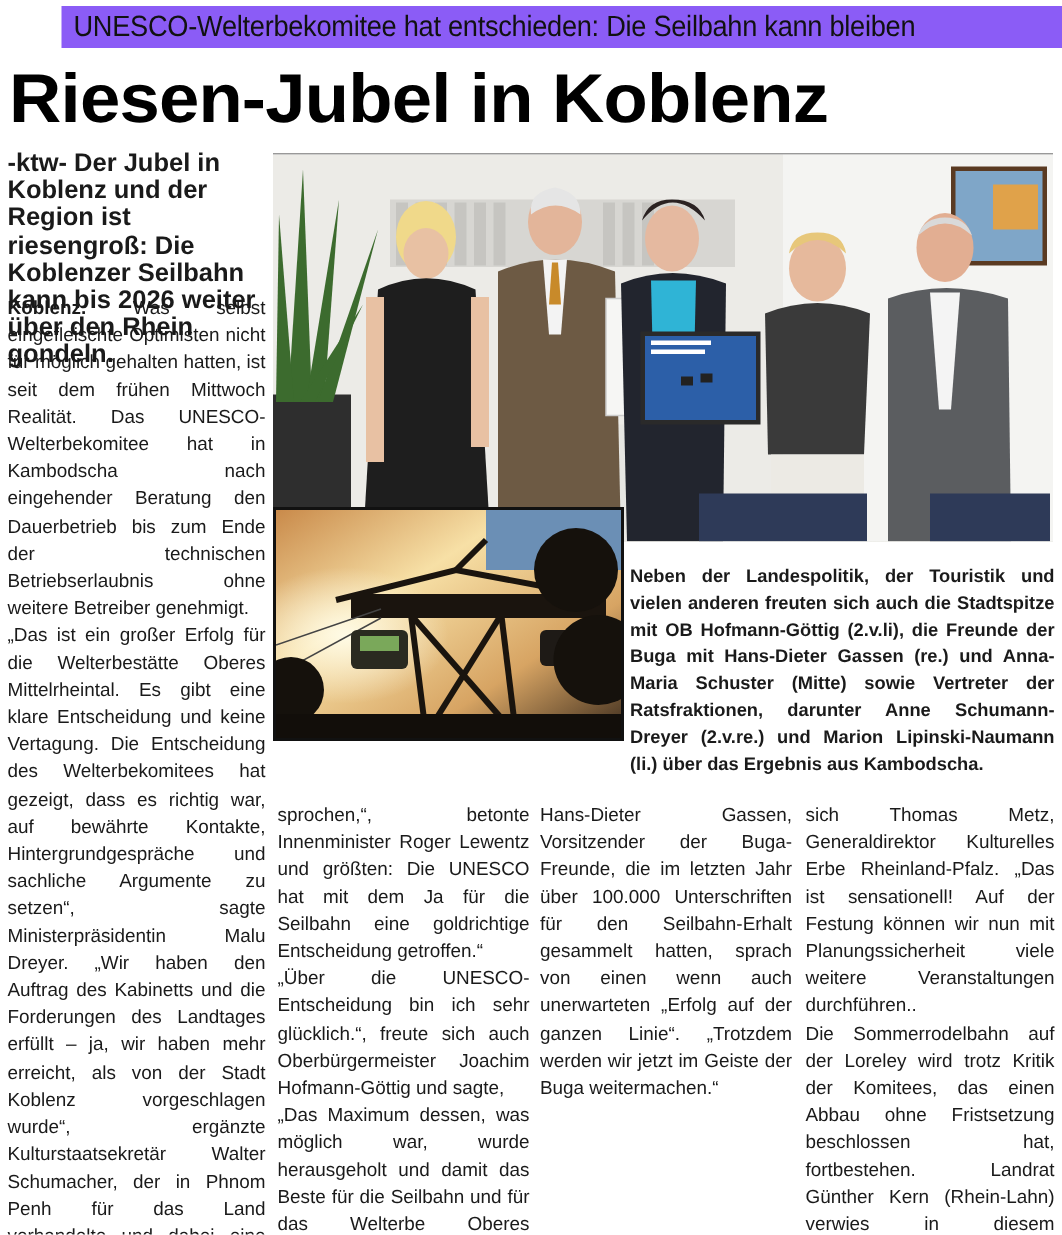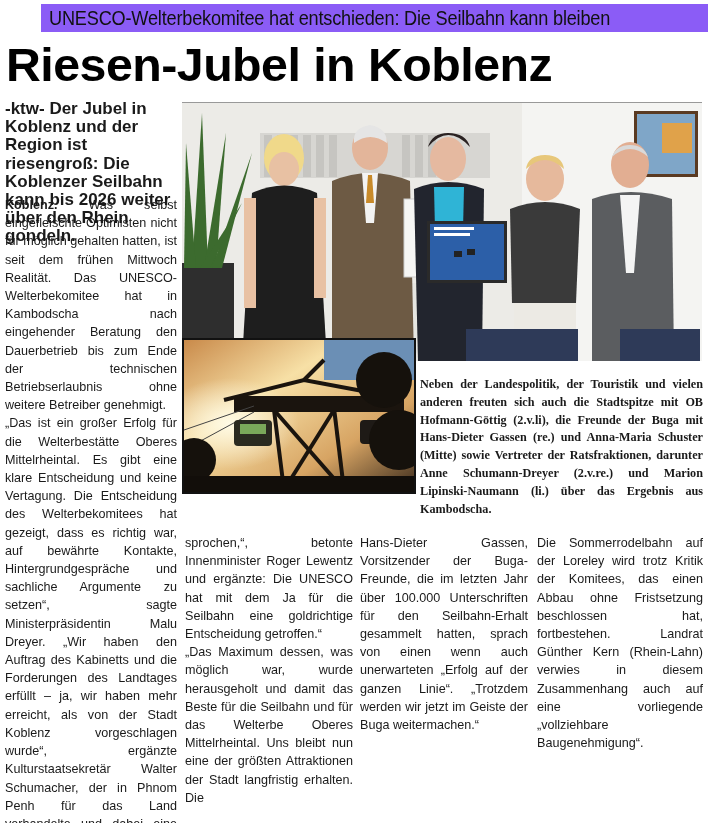--- a/index.html
+++ b/index.html
@@ -10,21 +10,21 @@
   .col { position: absolute; font-size: 12.6px; line-height: 18.2px; text-align: justify; hyphens: manual; }
   .col p { margin: 0; }
   .lead { position: absolute; left: 5px; top: 100px; width: 172px; font-weight: bold; font-size: 17px; line-height: 18.2px; color: #1a1a1a; }
   .col1 { left: 5px; top: 196px; width: 172px; }
   .col2 { left: 185px; top: 534px; width: 168px; }
   .col3 { left: 360px; top: 534px; width: 168px; }
   .col4 { left: 537px; top: 534px; width: 166px; }
   .dateline { font-weight: bold; }
   .photo-main { position: absolute; left: 182px; top: 102px; width: 520px; height: 258px; background: linear-gradient(180deg, #f2f2f0 0%, #e8e8e4 60%, #dcdcd6 100%); overflow: hidden; border-top: 1px solid #999; }
   .photo-inset { position: absolute; left: 182px; top: 338px; width: 230px; height: 152px; border: 2px solid #111; overflow: hidden; background: #222; z-index: 2; }
-  .caption { position: absolute; left: 420px; top: 376px; width: 283px; font-weight: bold; font-size: 12.2px; line-height: 17.8px; color: #1a1a1a; text-align: justify; font-family: Liberation Serif, serif; }
+  .caption { position: absolute; left: 420px; top: 376px; width: 283px; font-weight: bold; font-size: 12.2px; line-height: 17.8px; color: #1a1a1a; text-align: justify; }
   svg { display: block; }
 </style>
 </head>
 <body>
 
 <div class="kicker">
   <span>UNESCO-Welterbekomitee hat entschieden: Die Seilbahn kann bleiben</span>
 </div>
 
 <div class="headline">Riesen-Jubel in Koblenz</div>
@@ -151,24 +151,26 @@
 
 <div class="caption">Neben der Landespolitik, der Touristik und vielen anderen freuten sich auch die Stadtspitze mit OB Hofmann-Göttig (2.v.li), die Freunde der Buga mit Hans-Dieter Gassen (re.) und Anna-Maria Schuster (Mitte) sowie Vertreter der Ratsfraktionen, darunter Anne Schumann-Dreyer (2.v.re.) und Marion Lipinski-Naumann (li.) über das Ergebnis aus Kambodscha.</div>
 
 <div class="col col1">
   <p><span class="dateline">Koblenz.</span><span> Was selbst eingefleischte Optimisten nicht für möglich gehalten hatten, ist seit dem frühen Mittwoch Realität. Das UNESCO-Welterbekomitee hat in Kambodscha nach eingehender Beratung den Dauerbetrieb bis zum Ende der technischen Betriebserlaubnis ohne weitere Betreiber genehmigt.</span></p>
   <p>„Das ist ein großer Erfolg für die Welterbestätte Oberes Mittelrheintal. Es gibt eine klare Entscheidung und keine Vertagung. Die Entscheidung des Welterbekomitees hat gezeigt, dass es richtig war, auf bewährte Kontakte, Hintergrundgespräche und sachliche Argumente zu setzen“, sagte Ministerpräsidentin Malu Dreyer. „Wir haben den Auftrag des Kabinetts und die Forderungen des Landtages erfüllt – ja, wir haben mehr erreicht, als von der Stadt Koblenz vorgeschlagen wurde“, ergänzte Kulturstaatsekretär Walter Schumacher, der in Phnom Penh für das Land verhandelte und dabei eine einstimmige Resolution aller drei Landtagsfraktionen im Rücken hatte.</p>
 
 </div>
 
 <div class="col col2">
-  <p>sprochen,“, betonte Innenminister Roger Lewentz und ergänzte: Die UNESCO hat mit dem Ja für die Seilbahn eine goldrichtige Entscheidung getroffen.“</p>
+  <p>sprochen,“, betonte Innenminister Roger Lewentz und größten: Die UNESCO hat mit dem Ja für die Seilbahn eine goldrichtige Entscheidung getroffen.“</p>
+  <p>„Über die UNESCO-Entscheidung bin ich sehr glücklich.“, freute sich auch Oberbürgermeister Joachim Hofmann-Göttig und sagte,</p>
   <p>„Das Maximum dessen, was möglich war, wurde herausgeholt und damit das Beste für die Seilbahn und für das Welterbe Oberes Mittelrheintal. Uns bleibt nun eine der größten Attraktionen der Stadt langfristig erhalten. Die</p>
 </div>
 
 <div class="col col3">
   <p>Hans-Dieter Gassen, Vorsitzender der Buga-Freunde, die im letzten Jahr über 100.000 Unterschriften für den Seilbahn-Erhalt gesammelt hatten, sprach von einen wenn auch unerwarteten „Erfolg auf der ganzen Linie“. „Trotzdem werden wir jetzt im Geiste der Buga weitermachen.“</p>
 
 </div>
 
 <div class="col col4">
+  <p>sich Thomas Metz, Generaldirektor Kulturelles Erbe Rheinland-Pfalz. „Das ist sensationell! Auf der Festung können wir nun mit Planungssicherheit viele weitere Veranstaltungen durchführen..</p>
   <p>Die Sommerrodelbahn auf der Loreley wird trotz Kritik der Komitees, das einen Abbau ohne Fristsetzung beschlossen hat, fortbestehen. Landrat Günther Kern (Rhein-Lahn) verwies in diesem Zusammenhang auch auf eine vorliegende „vollziehbare Baugenehmigung“.</p>
 </div>
 
 </body></html>

